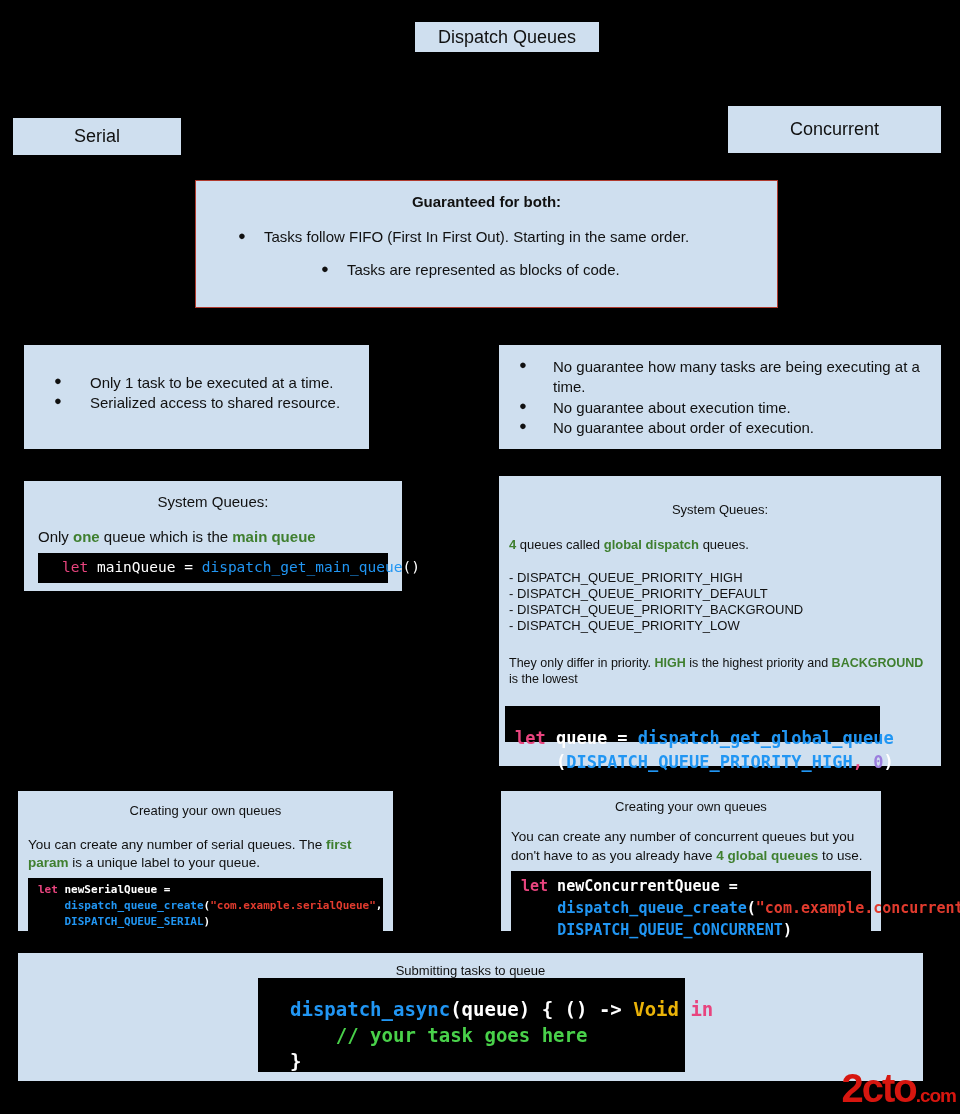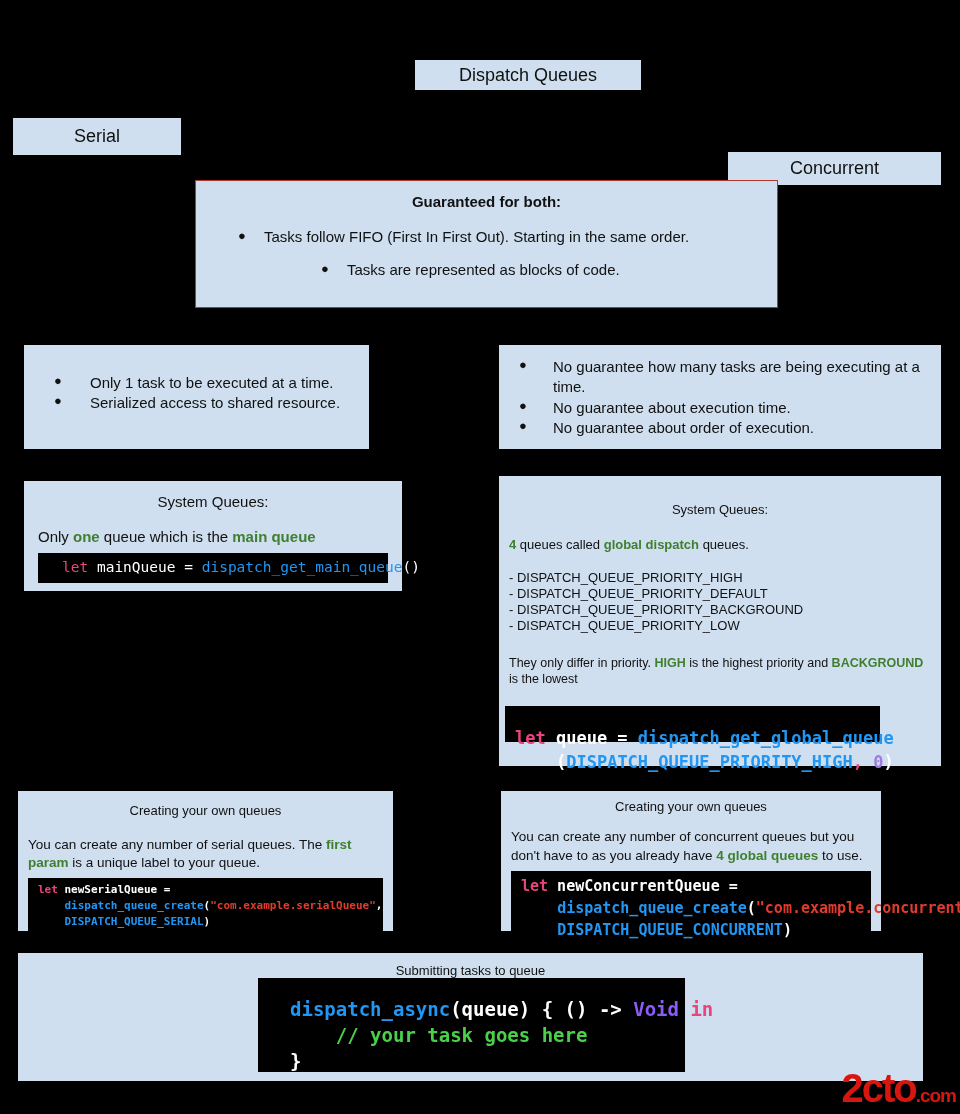--- a/index.html
+++ b/index.html
@@ -12,36 +12,34 @@
     -webkit-font-smoothing:antialiased;
   }
   .box{
     position:absolute;
     background:#cfdfef;
     box-sizing:border-box;
     color:#111111;
   }
   
   #title-box{
-    left:415px;top:22px;width:226px;height:30px;
+    left:415px;top:22px;width:184px;height:30px;
     display:flex;align-items:center;justify-content:center;
     font-size:18px;
-    margin-top:38px;
   }
   
   #serial-box{
     left:13px;top:118px;width:168px;height:37px;
     display:flex;align-items:center;justify-content:center;
     font-size:18px;
   }
   #concurrent-box{
-    left:728px;top:106px;width:213px;height:33px;
+    left:728px;top:106px;width:213px;height:47px;
     display:flex;align-items:center;justify-content:center;
     font-size:18px;
-    margin-top:46px;
   }
   
   #guaranteed-box{
     left:195px;top:180px;width:583px;height:128px;
     border:1px solid #b03a2e;
     padding:12px 0 0 0;
   }
   #guaranteed-box .g-title{
     text-align:center;font-weight:bold;font-size:15px;margin-bottom:18px;
   }
@@ -130,21 +128,21 @@
   #code-conc-create{
     margin-top:6px;font-size:15px;padding:5px 6px 6px 10px;line-height:1.45;
     font-weight:bold;
   }
   #code-submit{
     position:absolute;left:240px;top:25px;width:427px;height:94px;
     font-size:19px;padding:18px 0 0 32px;line-height:1.38;font-weight:bold;
   }
   .kw{color:#e8447e;}
   .fn{color:#2196f3;}
-  .ty{color:#8b5cf6;}
+  .ty{color:#eab308;}
   .str{color:#e23b2e;}
   .num{color:#9b7ede;}
   .cmt{color:#49d14a;}
   .wh{color:#ffffff;}
   .green{color:#3f7f2f;font-weight:bold;}
   
   #watermark{
     position:absolute;right:4px;bottom:1px;width:134px;height:50px;
     font-family:"Liberation Sans", sans-serif;
     color:#d7160f;font-weight:bold;font-size:40px;letter-spacing:-2px;

